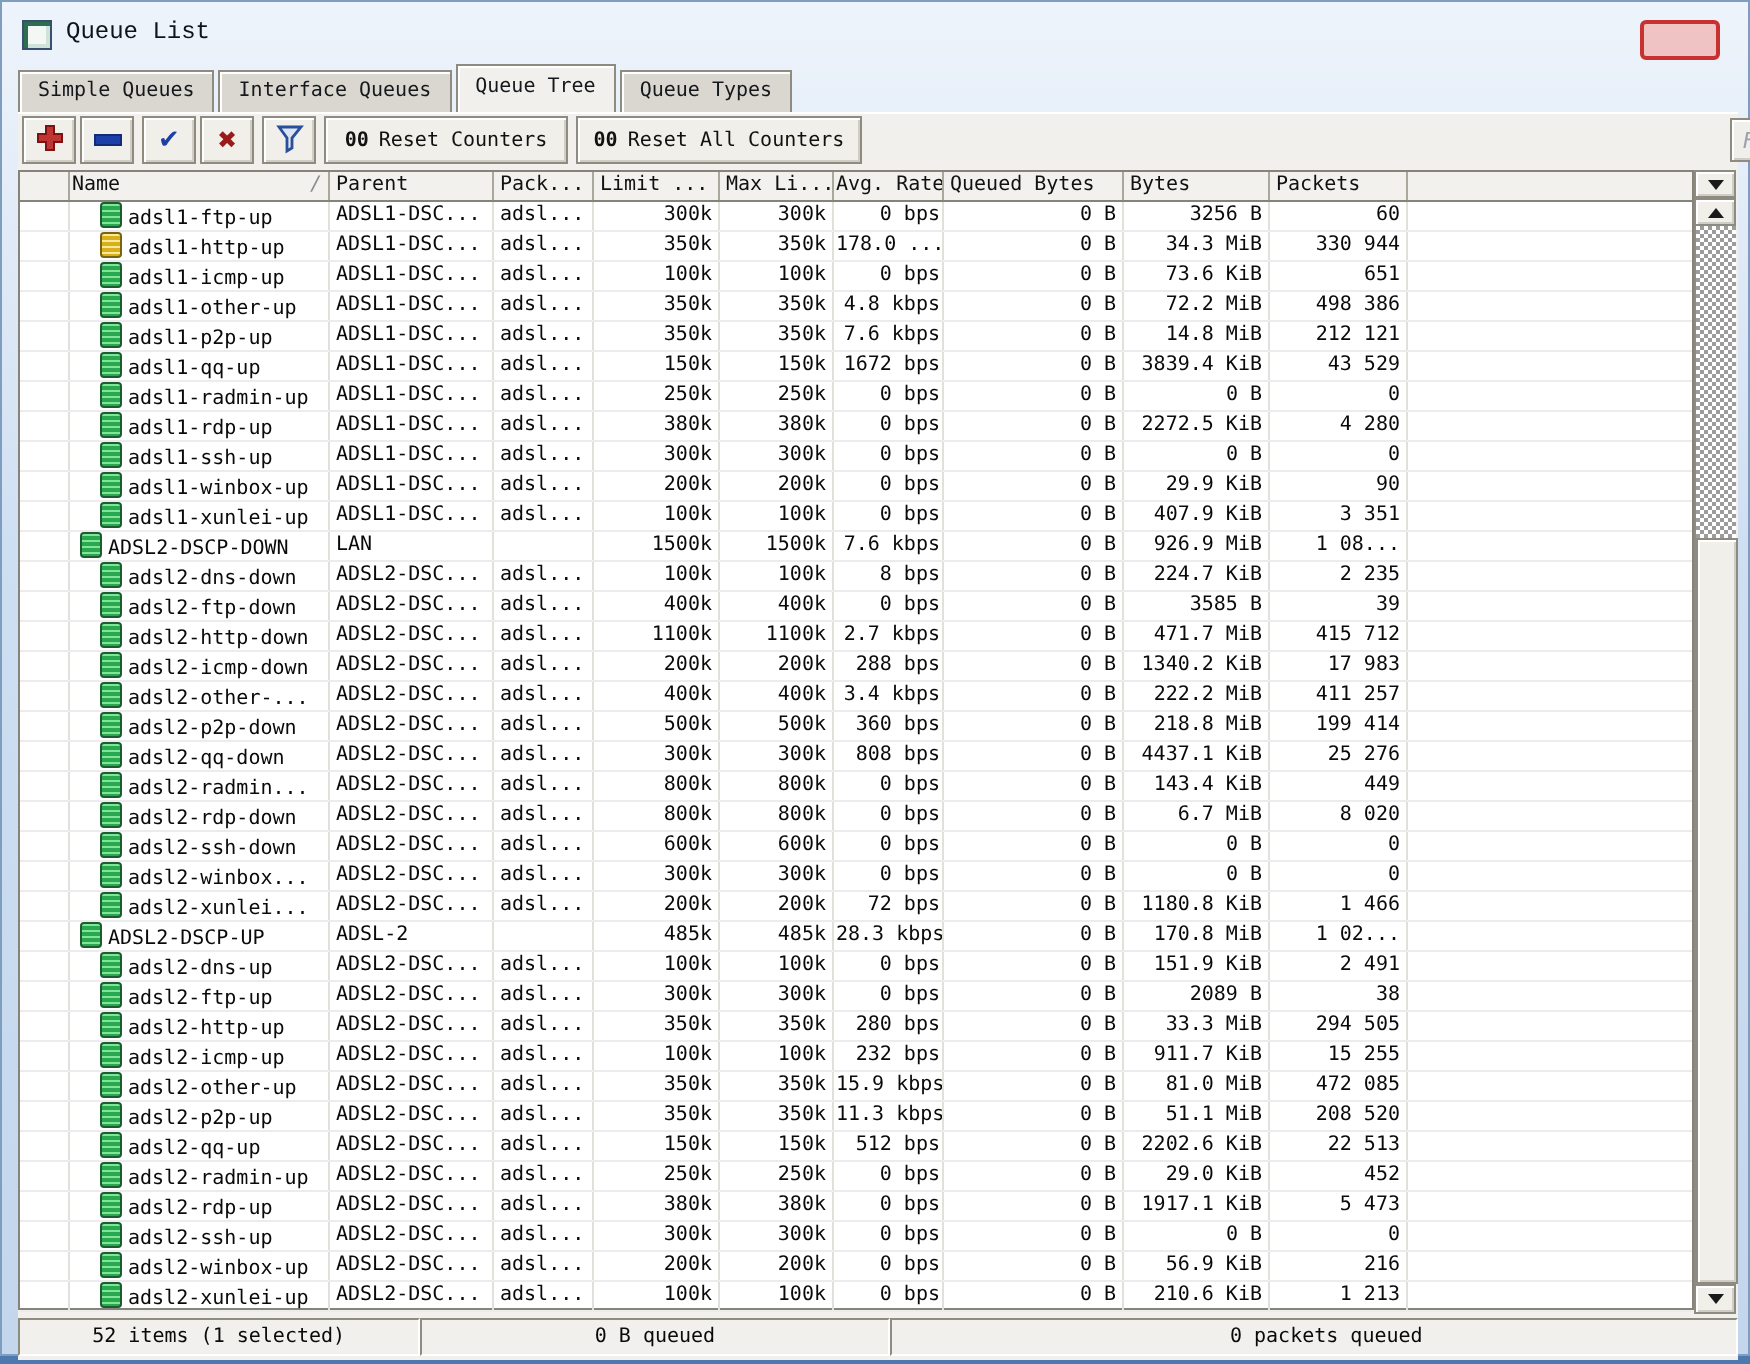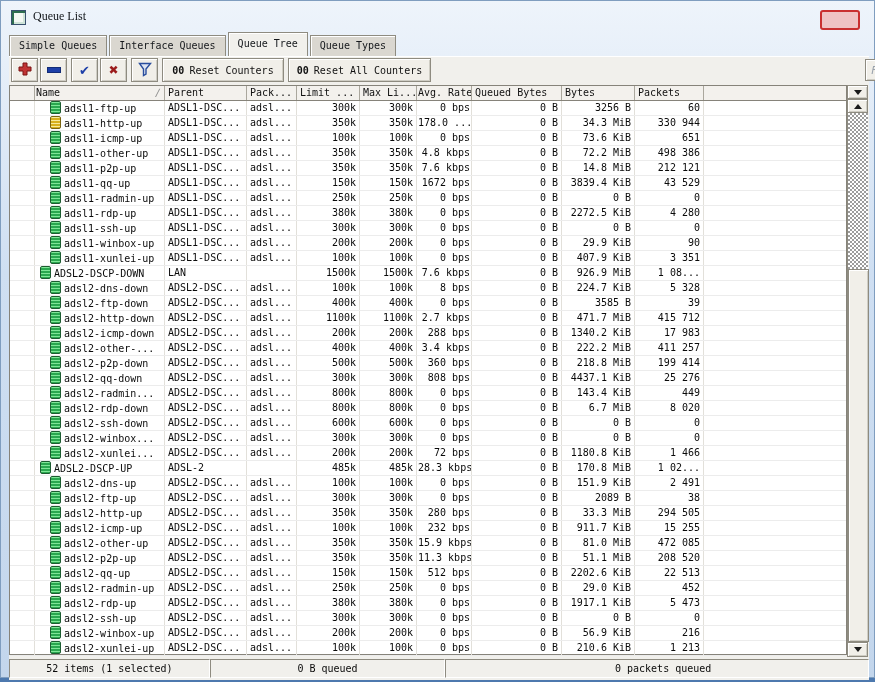--- a/index.html
+++ b/index.html
@@ -1,21 +1,21 @@
 <!DOCTYPE html>
 <html><head>
 <meta charset="utf-8">
 <style>
   html,body{margin:0;padding:0;}
   body{width:875px;height:682px;position:relative;background:#4d79ae;font-family:"DejaVu Sans Mono",monospace;overflow:hidden;}
   .window{position:absolute;left:0;top:0;width:873px;height:676px;background:linear-gradient(#eef4fb,#cfdff2 40%,#c3d6ec);border:1px solid #7f9dbf;}
   
   .titlebar{position:absolute;left:0;top:0;width:100%;height:30px;}
   .title-icon{position:absolute;left:10px;top:9px;width:13px;height:13px;background:#f4f8f4;border:1px solid #38506e;box-shadow:inset 2px 2px 0 #2e6e50, inset -2px -2px 0 #cfe4d8;}
-  .title-text{position:absolute;left:32px;top:8px;font-family:Liberation Serif, serif;font-size:12px;color:#101418;}
+  .title-text{position:absolute;left:32px;top:8px;font-family:Liberation Mono, monospace;font-size:12px;color:#101418;}
   .watermark{position:absolute;left:754px;top:9px;font-family:"DejaVu Sans",sans-serif;font-weight:bold;font-size:12px;letter-spacing:-0.5px;color:#97a0ae;text-shadow:1px 1px 0 #e8eef6;}
   .wm-box{position:absolute;left:819px;top:9px;width:36px;height:16px;background:rgba(242,164,160,0.6);border:2px solid #c93030;border-radius:3px;}
   
   .tabbar{position:absolute;left:8px;top:31px;height:24px;display:flex;align-items:flex-end;}
   .tab{height:20px;line-height:20px;padding:0 9px;font-size:10px;color:#15181c;background:#dad7d0;border:1px solid #8e8b80;border-bottom:none;box-shadow:inset 1px 1px 0 #ffffff;margin-right:2px;}
   .tab.active{height:23px;line-height:22px;background:#f1f0ec;position:relative;z-index:3;}
   
   .panel{position:absolute;left:8px;top:55px;width:860px;height:623px;background:#f1f0ec;border-top:1px solid #ffffff;}
   
   .toolbar{position:absolute;left:8px;top:55px;width:860px;height:29px;}
@@ -300,21 +300,21 @@
         <div class="row">
           <div class="cell c-gutter"></div>
           <div class="cell c-name"><span style="display: inline-block; width: 14px;"></span><span class="qicon green"></span><span>adsl2-dns-down</span></div>
           <div class="cell c-parent">ADSL2-DSC...</div>
           <div class="cell c-pack">adsl...</div>
           <div class="cell c-limit num">100k</div>
           <div class="cell c-max num">100k</div>
           <div class="cell c-rate num">8 bps</div>
           <div class="cell c-queued num">0 B</div>
           <div class="cell c-bytes num">224.7 KiB</div>
-          <div class="cell c-packets num">5 328</div>
+          <div class="cell c-packets num">2 235</div>
           <div class="cell c-fill"></div>
         </div>
         <div class="row">
           <div class="cell c-gutter"></div>
           <div class="cell c-name"><span style="display: inline-block; width: 14px;"></span><span class="qicon green"></span><span>adsl2-ftp-down</span></div>
           <div class="cell c-parent">ADSL2-DSC...</div>
           <div class="cell c-pack">adsl...</div>
           <div class="cell c-limit num">400k</div>
           <div class="cell c-max num">400k</div>
           <div class="cell c-rate num">0 bps</div>

